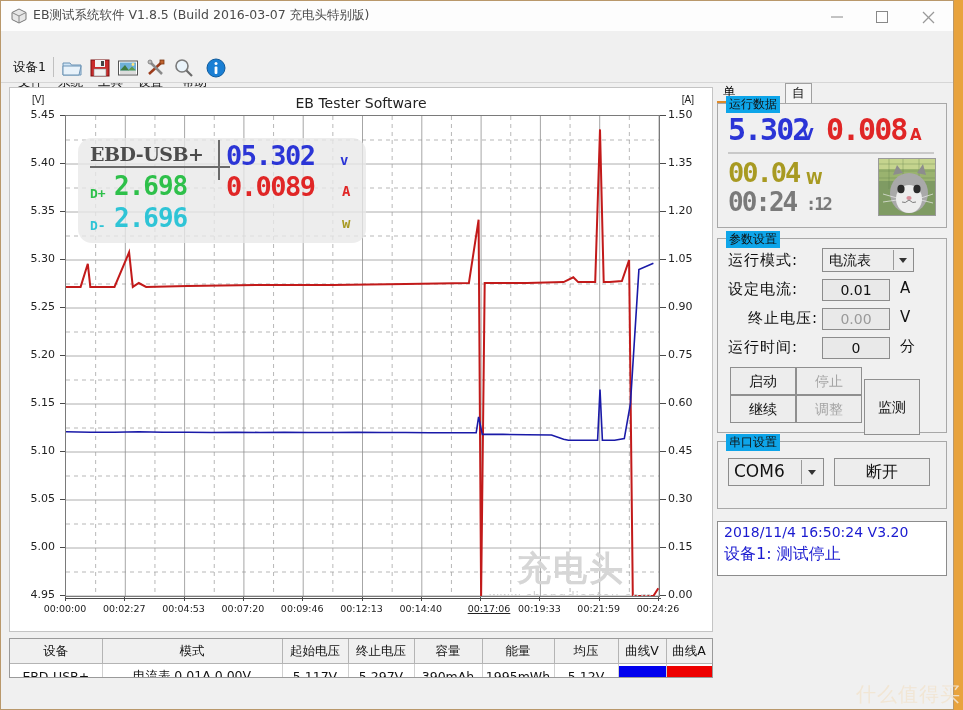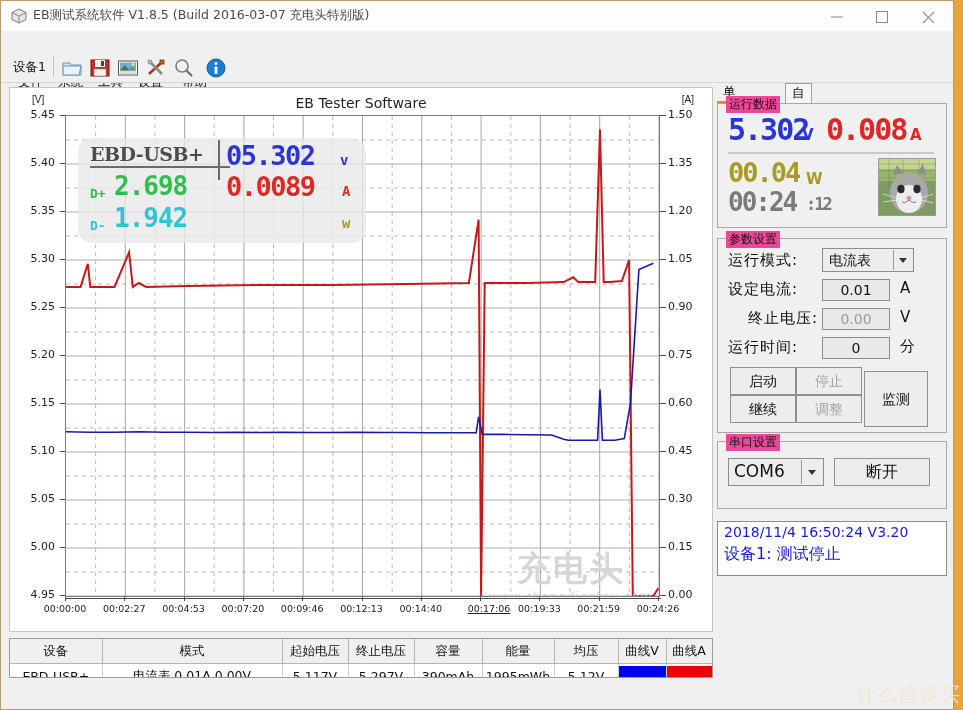--- a/index.html
+++ b/index.html
@@ -133,21 +133,21 @@
     box-sizing:border-box;cursor:default;
   }
   .tab.sel{border-bottom:2px solid #e08a28;color:#000;}
   .tab.unsel{border:1px solid #a0a0a0;border-bottom:none;background:#f5f5f5;}
 
   .gbox{
     position:absolute;border:1px solid #a8a8a8;box-sizing:border-box;
     background:#f0f0f0;
   }
   .gbox > .gtitle{
-    position:absolute;left:8px;top:-8px;background:#ec4899;padding:0 3px;
+    position:absolute;left:8px;top:-8px;background:#0ea5e9;padding:0 3px;
     font-size:12px;color:#111;font-family:"DejaVu Sans",sans-serif;white-space:nowrap;
   }
   #grp-run{left:0;top:20px;width:230px;height:125px;}
   #grp-param{left:0;top:155px;width:230px;height:195px;}
   #grp-serial{left:0;top:358px;width:230px;height:68px;}
 
   .bigread{
     position:absolute;font-family:"DejaVu Sans Mono","Liberation Mono",monospace;
     font-weight:bold;letter-spacing:-2px;
   }
@@ -462,21 +462,21 @@
       </div>
 
       <div id="readout">
         <div class="ro-brand">EBD-USB+</div>
         <div class="vdiv"></div>
 
         <span class="ro-dplabel" style="left:12px;top:48px;color:#2ec04a;">D+</span>
         <span class="ro-dpval seg" style="left:36px;top:33px;color:#2ec04a;">2.698</span>
 
         <span class="ro-dplabel" style="left:12px;top:80px;color:#2fc4d6;">D-</span>
-        <span class="ro-dpval seg" style="left:36px;top:65px;color:#2fc4d6;">1.942</span>
+        <span class="ro-dpval seg" style="left:36px;top:65px;color:#2fc4d6;">2.696</span>
 
         <span class="ro-main seg" style="left:148px;top:2px;color:#2b35d6;">05.302</span>
         <span class="ro-unit" style="left:262px;top:14px;color:#2b35d6;">v</span>
 
         <span class="ro-main seg" style="left:148px;top:33px;color:#e02626;">0.0089</span>
         <span class="ro-unit" style="left:264px;top:45px;color:#e02626;">A</span>
 
         <span class="ro-unit" style="left:264px;top:77px;color:#a89a22;">w</span>
       </div>
     </div>
@@ -559,21 +559,21 @@
       <span class="punit" style="left:182px;top:69px;">V</span>
 
       <span class="plabel" style="left:10px;top:99px;">运行时间:</span>
       <div class="pfield" style="left:104px;top:98px;width:68px;">0</div>
       <span class="punit" style="left:182px;top:98px;">分</span>
 
       <div class="pbtn" style="left:12px;top:128px;width:66px;height:28px;line-height:26px;">启动</div>
       <div class="pbtn dim" style="left:78px;top:128px;width:66px;height:28px;line-height:26px;">停止</div>
       <div class="pbtn" style="left:12px;top:156px;width:66px;height:28px;line-height:26px;">继续</div>
       <div class="pbtn dim" style="left:78px;top:156px;width:66px;height:28px;line-height:26px;">调整</div>
-      <div class="pbtn" style="left:146px;top:132px;width:64px;height:56px;line-height:54px;">监测</div>
+      <div class="pbtn" style="left:146px;top:140px;width:56px;height:56px;line-height:54px;">监测</div>
     </div>
 
     <div class="gbox" id="grp-serial">
       <span class="gtitle">串口设置</span>
       <div id="comsel">
         <span>COM6</span>
         <span class="arrowbox">
           <svg width="20" height="24" viewBox="0 0 20 24">
               <polygon points="6,10 14,10 10,15" fill="#333"></polygon>
             </svg>

